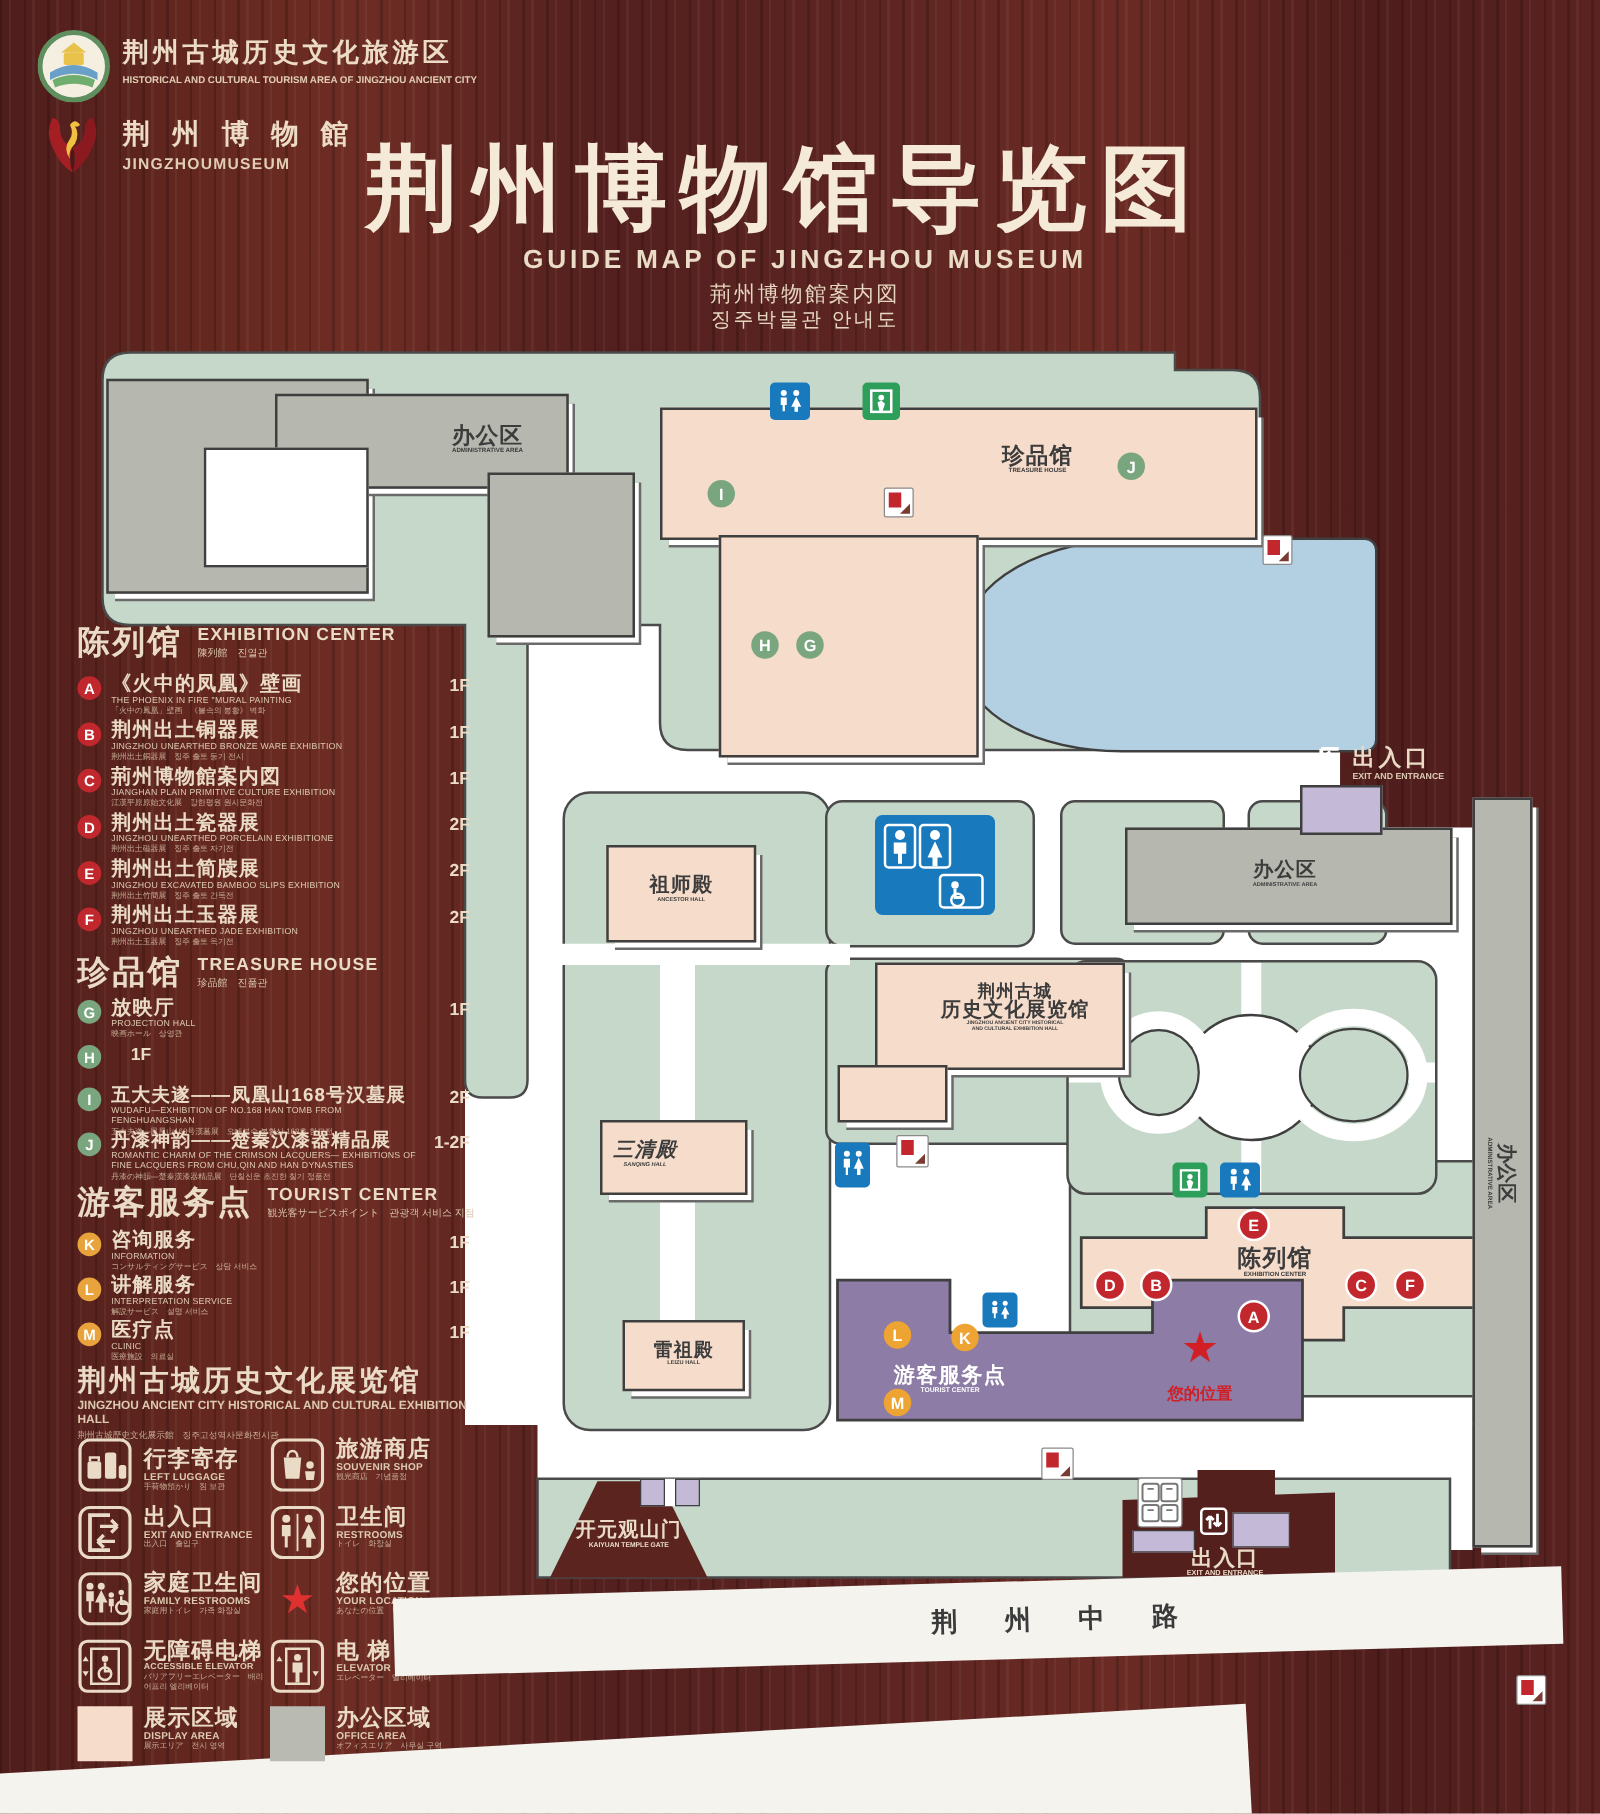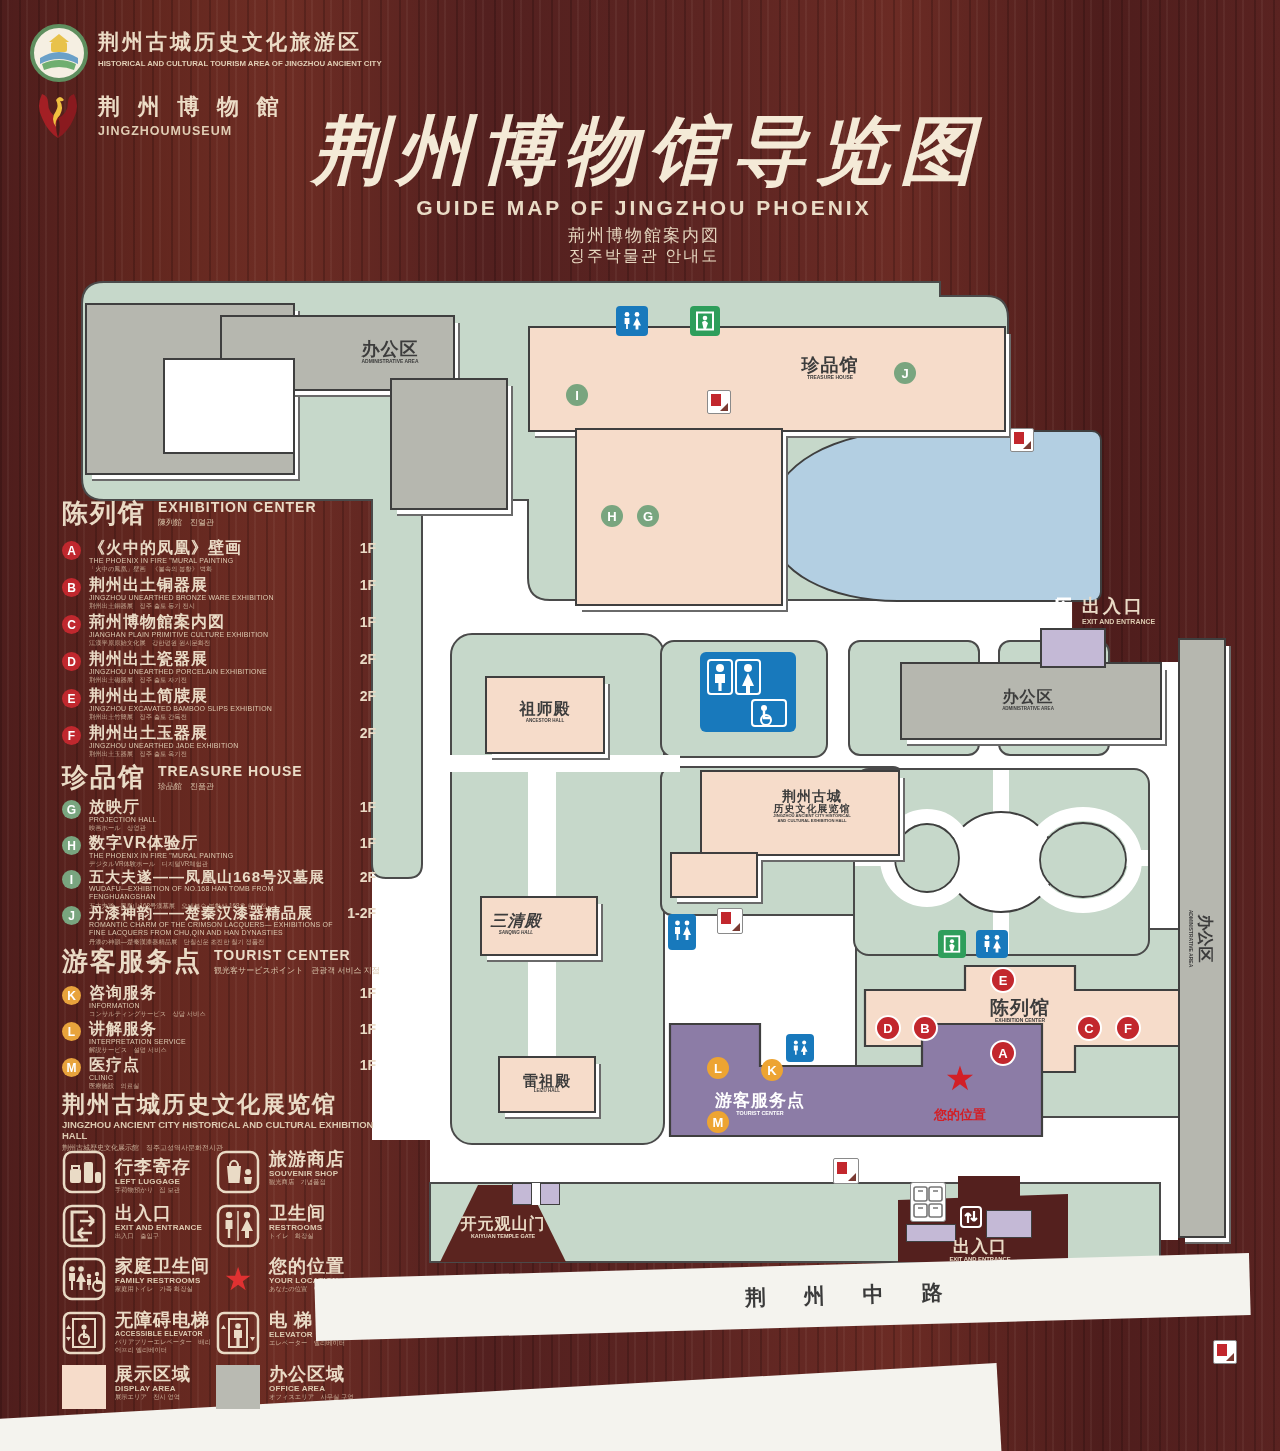--- a/index.html
+++ b/index.html
@@ -99,22 +99,22 @@
     <path d="M8 6 Q2 18 8 30 Q14 44 24 50 Q20 38 24 30 Q14 26 14 14 Q14 8 8 6 Z" fill="#a31f24"></path>
     <path d="M24 50 Q34 44 40 30 Q46 18 40 6 Q34 8 34 14 Q34 26 24 30 Q28 38 24 50 Z" fill="#8a1a1f"></path>
     <path d="M22 12 q4 -6 8 0 q-2 2 -4 1 q4 6 0 14 q-6 6 -4 12 q-6 -8 0 -16 q3 -5 0 -11 Z" fill="#f0c040"></path>
   </svg>
 </div>
 <div class="abs" style="left:98px;top:92px;">
   <div class="logo-cn" style="font-size:22px;letter-spacing:5px;">荆 州 博 物 館</div>
   <div class="logo-en" style="font-size:12.5px;margin-top:2px;letter-spacing:1px;">JINGZHOUMUSEUM</div>
 </div>
 
-<div class="abs ctrx title-cn" style="left:648px;top:102px;font-style:italic;">荆州博物馆导览图</div>
-<div class="abs ctrx title-en" style="left:644px;top:196px;">GUIDE MAP OF JINGZHOU PHOENIX</div>
+<div class="abs ctrx title-cn" style="left:628px;top:102px;">荆州博物馆导览图</div>
+<div class="abs ctrx title-en" style="left:644px;top:196px;">GUIDE MAP OF JINGZHOU MUSEUM</div>
 <div class="abs ctrx title-jp" style="left:644px;top:224px;">荊州博物館案内図</div>
 <div class="abs ctrx title-kr" style="left:644px;top:246px;">징주박물관 안내도</div>
 
 <div class="lhead" style="top:500px;">
   <div class="hcn">陈列馆</div>
   <div>
         <div class="hen">EXHIBITION CENTER</div>
        <div class="hsub">陳列館　진열관</div>
       </div>
 </div>
@@ -186,25 +186,20 @@
   <span class="lbadge bg-grn">G</span>
   <div class="ltxt">
         <div class="lcn">放映厅</div>
   <div class="len">PROJECTION HALL</div>
   <div class="lsub">映画ホール　상영관</div>
       </div>
   <span class="lfloor">1F</span>
 </div>
 <div class="lrow" style="top:835px;">
   <span class="lbadge bg-grn">H</span>
-  <div class="ltxt">
-        <div class="lcn">数字VR体验厅</div>
-  <div class="len">THE PHOENIX IN FIRE "MURAL PAINTING</div>
-  <div class="lsub">デジタルVR体験ホール　디지털VR체험관</div>
-      </div>
   <span class="lfloor">1F</span>
 </div>
 <div class="lrow" style="top:869px;">
   <span class="lbadge bg-grn">I</span>
   <div class="ltxt">
         <div class="lcn" style="font-size:15px;">五大夫遂——凤凰山168号汉墓展</div>
   <div class="len">WUDAFU—EXHIBITION OF NO.168 HAN TOMB FROM FENGHUANGSHAN</div>
   <div class="lsub">五大夫遂—鳳凰山168号漢墓展　오대부수 봉황산 168호 한묘전</div>
       </div>
   <span class="lfloor">2F</span>
@@ -480,21 +475,21 @@
   <div class="bld pink" style="left:438px;top:778px;width:98px;height:57px;"></div>
   <div class="maplab" style="left:487px;top:805px;">
     <div class="cn" style="font-size:15px;">雷祖殿</div>
     <div class="en" style="font-size:5px;">LEIZU HALL</div>
   </div>
 
   <div class="bld pink" style="left:640px;top:492px;width:200px;height:86px;"></div>
   <div class="bld pink" style="left:610px;top:574px;width:88px;height:46px;"></div>
   <div class="maplab" style="left:742px;top:528px;margin-left:10px;">
     <div class="cn" style="font-size:14px;">荆州古城</div>
-    <div class="cn" style="font-size:10px;">历史文化展览馆</div>
+    <div class="cn" style="font-size:16px;">历史文化展览馆</div>
     <div class="en" style="font-size:4.6px;">JINGZHOU ANCIENT CITY HISTORICAL</div>
     <div class="en" style="font-size:4.6px;">AND CULTURAL EXHIBITION HALL</div>
   </div>
 
   <svg class="abs" style="left:0;top:0;z-index:5;" width="1175" height="1038" viewBox="0 0 1175 1038">
     <path d="M805,712 L905,712 L905,688 L1015,688 L1015,712 L1152,712 L1152,768 L1015,768 L1015,794 L905,794 L905,768 L805,768 Z" fill="#f6dcca" stroke="#3f3f3f" stroke-width="2.2"></path>
     <path d="M610,746 L700,746 L700,788 L862,788 L862,746 L982,746 L982,858 L610,858 Z" fill="#8c7ca6" stroke="#3f3f3f" stroke-width="2.2"></path>
     <path d="M418,907 L468,907 L506,984 L380,984 Z" fill="#5b241f"></path>
     <path d="M838,922 L1008,916 L1008,984 L838,984 Z" fill="#54201e"></path>
     <path d="M898,898 L960,898 L960,925 L898,925 Z" fill="#54201e"></path>

